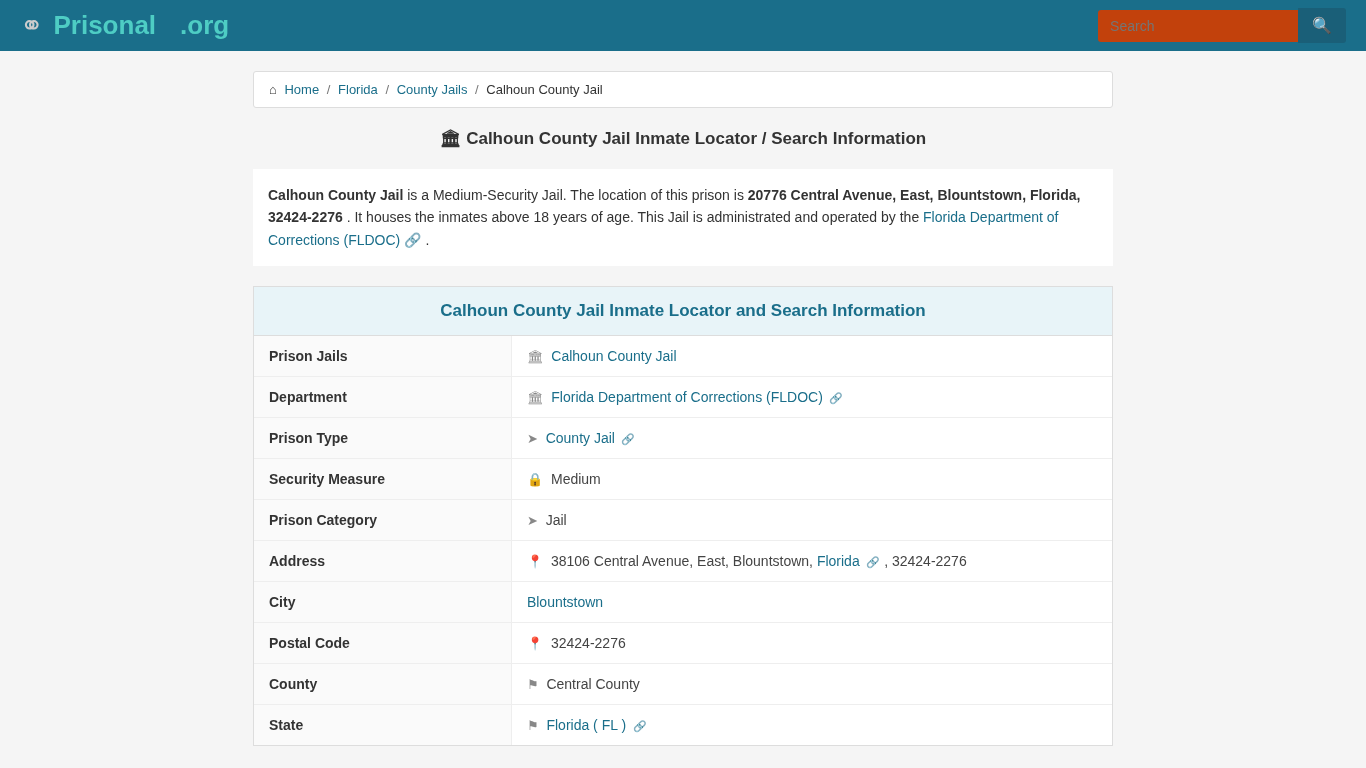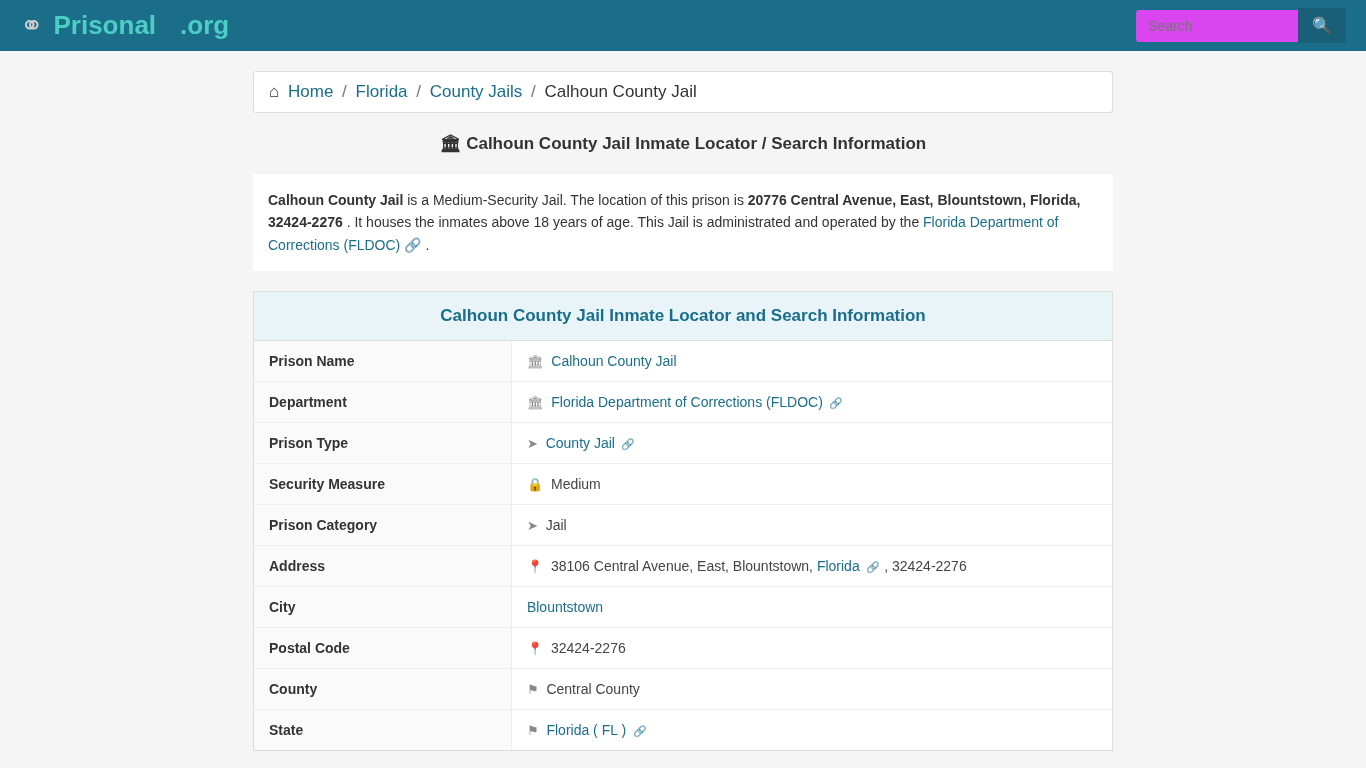--- a/index.html
+++ b/index.html
@@ -33,23 +33,23 @@
     .search-area {
       display: flex;
       align-items: center;
       gap: 0;
     }
     .search-input {
       padding: 8px 12px;
       font-size: 14px;
       border: none;
       outline: none;
-      width: 162px;
+      width: 200px;
       border-radius: 3px 0 0 3px;
-      background: #d946ef;
+      background: #c2410c;
     }
     .search-btn {
       background: #1a5f78;
       border: none;
       padding: 8px 14px;
       cursor: pointer;
       border-radius: 0 3px 3px 0;
       color: #fff;
       font-size: 16px;
     }
@@ -61,21 +61,21 @@
       padding: 20px;
     }
 
     
     .breadcrumb {
       background: #fff;
       border: 1px solid #ddd;
       padding: 10px 15px;
       border-radius: 3px;
       margin-bottom: 20px;
-      font-size: 17px;
+      font-size: 13px;
     }
     .breadcrumb a {
       color: #1a6e8a;
       text-decoration: none;
     }
     .breadcrumb .sep { color: #777; margin: 0 4px; }
     .breadcrumb .home-icon { margin-right: 4px; }
 
     
     .page-title-section {
@@ -202,21 +202,21 @@
   </div>
 
   <div class="info-section">
     <div class="info-header">
       <span>Calhoun County Jail Inmate Locator and Search Information</span>
     </div>
     <table class="info-table">
       <tbody>
 
         <tr>
-          <td>Prison Name</td>
+          <td>Prison Jails</td>
           <td>
             <span class="cell-icon">🏛</span>
             <a href="#">Calhoun County Jail</a>
           </td>
         </tr>
 
         <tr>
           <td>Department</td>
           <td>
             <span class="cell-icon">🏛</span>

